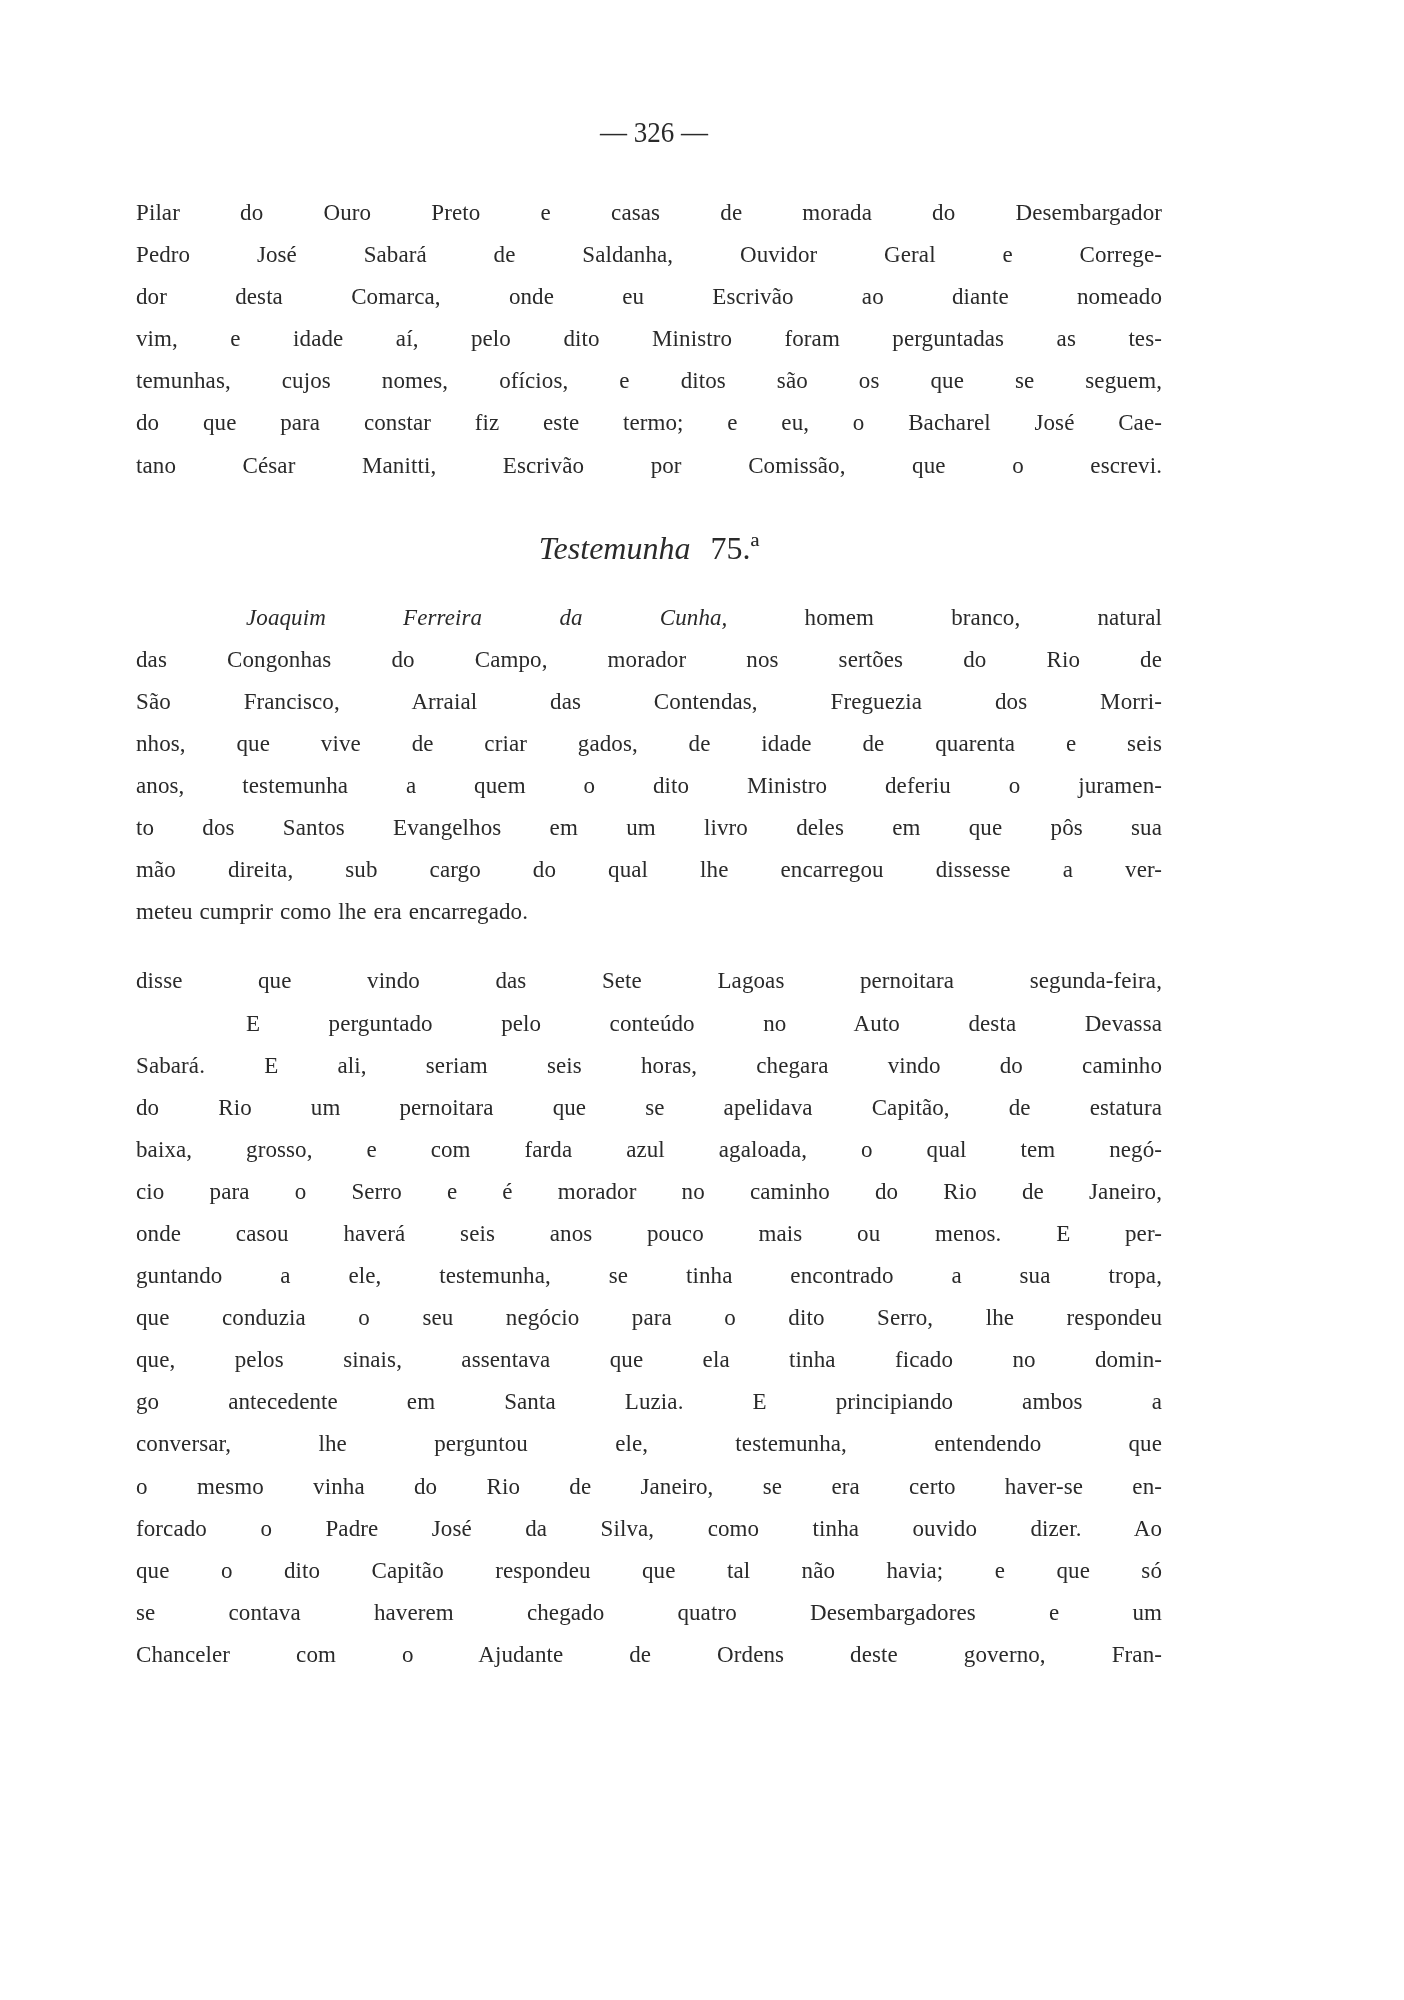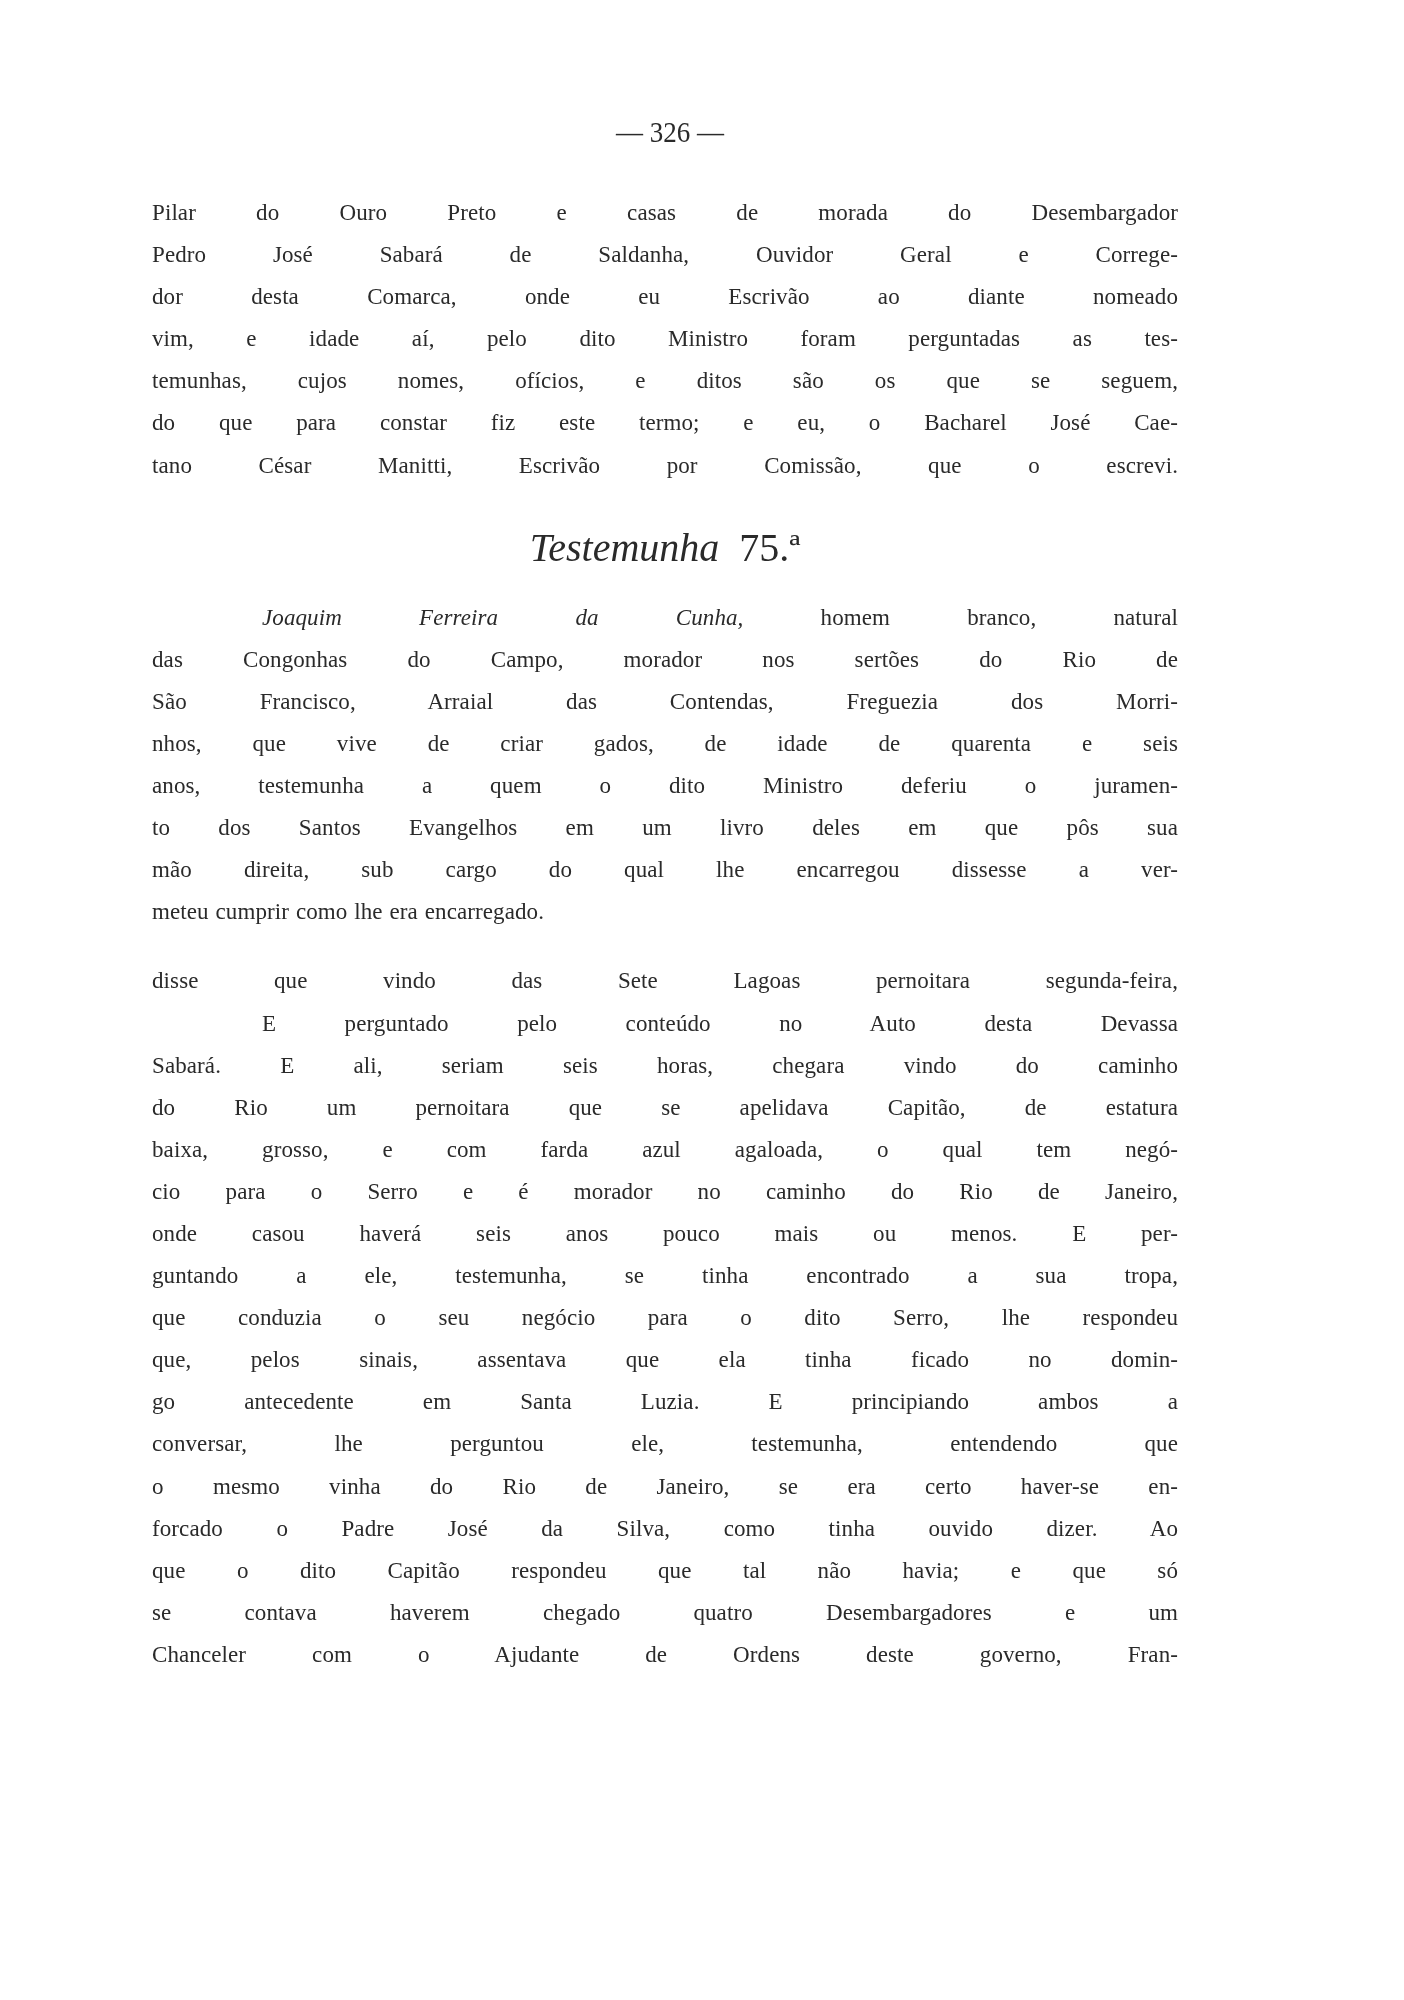--- a/index.html
+++ b/index.html
@@ -10,21 +10,21 @@
     body {
       width: 1404px;
       height: 2000px;
       position: relative;
       overflow: hidden;
       font-family: "Liberation Serif", "DejaVu Serif", serif;
       color: #2a2a2a;
     }
     .page {
       position: absolute;
-      left: 152px;
+      left: 136px;
       top: 112px;
       width: 1026px;
     }
     .page-number {
       text-align: center;
       font-size: 30px;
       line-height: 40px;
       letter-spacing: 0px;
       margin-left: 10px;
       margin-bottom: 40px;
@@ -43,21 +43,21 @@
     }
     .line.last {
       text-align-last: left;
     }
     .line.indent {
       padding-left: 110px;
     }
     .heading-line {
       display: block;
       text-align: center;
-      font-size: 40px;
+      font-size: 32px;
       line-height: 42px;
       height: 42px;
       margin-top: 40px;
       margin-bottom: 28px;
     }
     .heading-line .title {
       font-style: italic;
     }
     .heading-line .num {
       margin-left: 20px;

